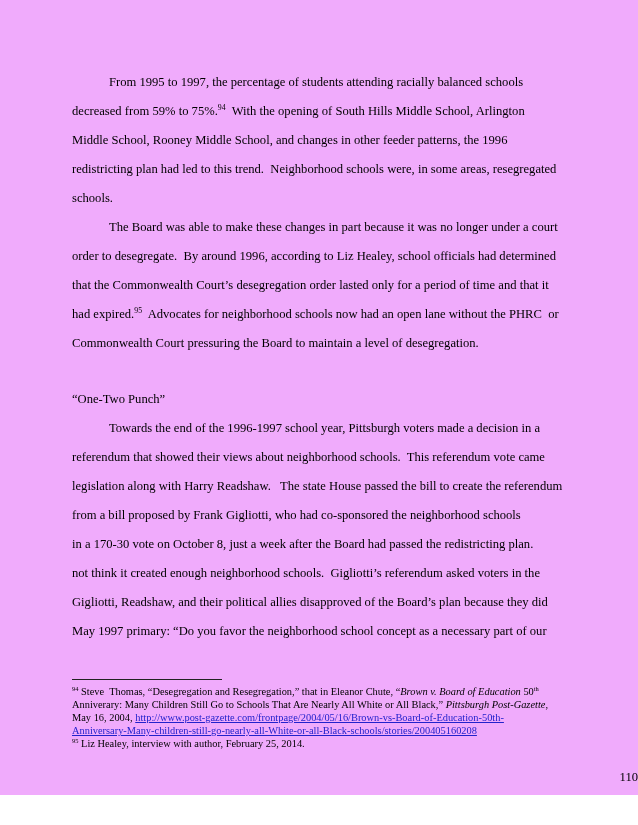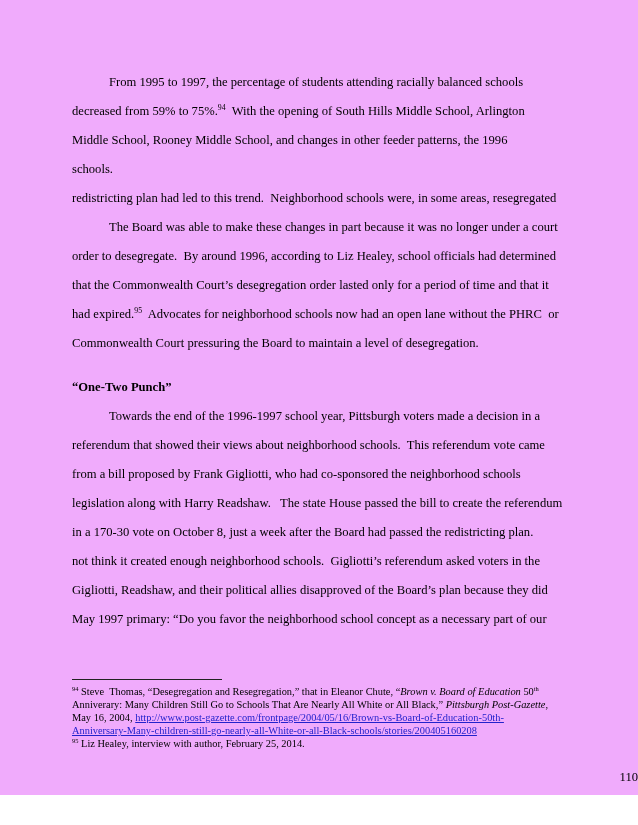--- a/index.html
+++ b/index.html
@@ -23,22 +23,22 @@
     width: 500px;
     font-size: 12.6px;
   }
   .line {
     height: 29px;
     line-height: 29px;
     white-space: pre;
   }
   .indent { padding-left: 37px; }
   .heading {
-    font-weight: bold;
-    margin-top: 15px;
+    font-weight: normal;
+    margin-top: 27px;
   }
   .sup {
     font-size: 0.62em;
     vertical-align: super;
     line-height: 0;
   }
   .italic { font-style: italic; }
   a.link {
     color: var(--link-color, #2222CC);
     text-decoration: underline;
@@ -71,36 +71,36 @@
 </style>
 </head>
 <body>
 
 <div class="page">
   <div class="body-text">
       <div class="paragraph">
         <div class="line indent"><span>From 1995 to 1997, the percentage of students attending racially balanced schools</span></div>
         <div class="line"><span>decreased from 59% to 75%.</span><span class="sup">94</span><span>  With the opening of South Hills Middle School, Arlington</span></div>
         <div class="line"><span>Middle School, Rooney Middle School, and changes in other feeder patterns, the 1996</span></div>
+        <div class="line"><span>redistricting plan had led to this trend.  Neighborhood schools were, in some areas, resegregated</span></div>
         <div class="line"><span>schools.</span></div>
-        <div class="line"><span>redistricting plan had led to this trend.  Neighborhood schools were, in some areas, resegregated</span></div>
       </div>
       <div class="paragraph">
         <div class="line indent"><span>The Board was able to make these changes in part because it was no longer under a court</span></div>
         <div class="line"><span>order to desegregate.  By around 1996, according to Liz Healey, school officials had determined</span></div>
         <div class="line"><span>that the Commonwealth Court’s desegregation order lasted only for a period of time and that it</span></div>
         <div class="line"><span>had expired.</span><span class="sup">95</span><span>  Advocates for neighborhood schools now had an open lane without the PHRC  or</span></div>
         <div class="line"><span>Commonwealth Court pressuring the Board to maintain a level of desegregation.</span></div>
       </div>
       <div class="line heading">“One-Two Punch”</div>
       <div class="paragraph">
         <div class="line indent"><span>Towards the end of the 1996-1997 school year, Pittsburgh voters made a decision in a</span></div>
         <div class="line"><span>referendum that showed their views about neighborhood schools.  This referendum vote came</span></div>
+        <div class="line"><span>legislation along with Harry Readshaw.   The state House passed the bill to create the referendum</span></div>
         <div class="line"><span>from a bill proposed by Frank Gigliotti, who had co-sponsored the neighborhood schools</span></div>
-        <div class="line"><span>legislation along with Harry Readshaw.   The state House passed the bill to create the referendum</span></div>
         <div class="line"><span>in a 170-30 vote on October 8, just a week after the Board had passed the redistricting plan.</span></div>
         <div class="line"><span>not think it created enough neighborhood schools.  Gigliotti’s referendum asked voters in the</span></div>
         <div class="line"><span>Gigliotti, Readshaw, and their political allies disapproved of the Board’s plan because they did</span></div>
         <div class="line"><span>May 1997 primary: “Do you favor the neighborhood school concept as a necessary part of our</span></div>
       </div>
     </div>
   <div class="footnotes">
     <div class="fn-sep"></div>
     <div>
         <div class="fn-line"><span class="sup">94</span><span> Steve  Thomas, “Desegregation and Resegregation,” that in Eleanor Chute, “</span><span class="italic">Brown v. Board of Education</span><span> 50</span><span class="sup">th</span></div>

